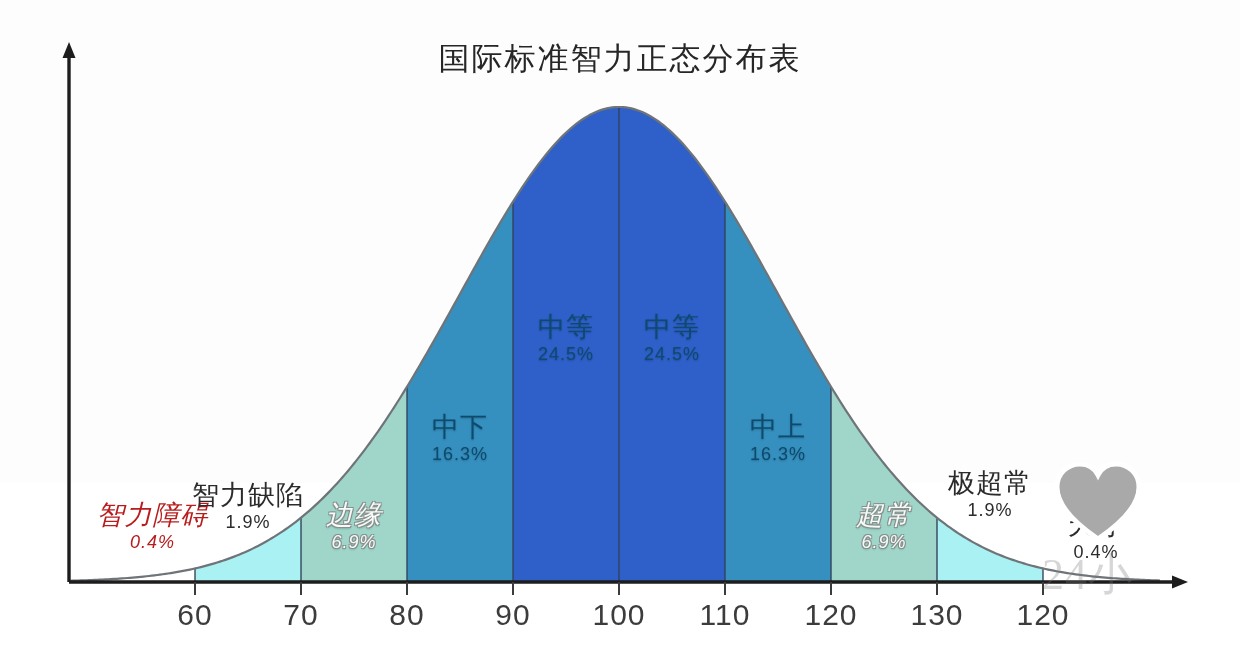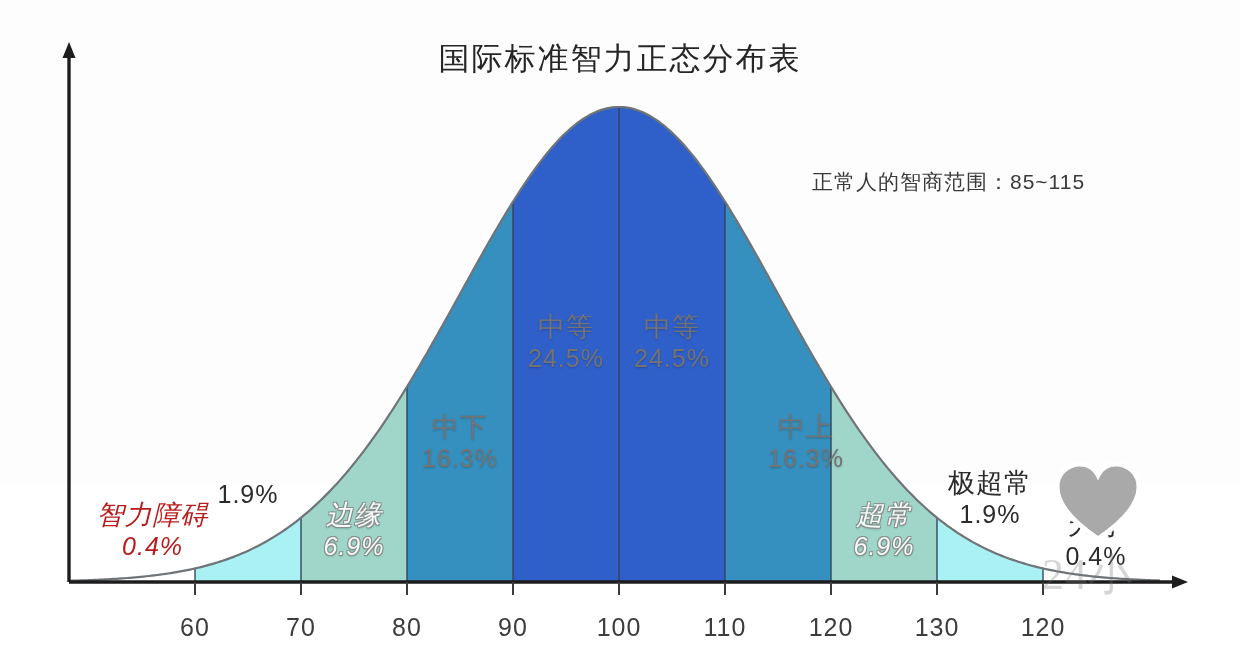--- a/index.html
+++ b/index.html
@@ -44,47 +44,46 @@
     left: 812px;
     top: 166px;
     font-size: 21px;
     line-height: 32px;
     color: #3a3a3a;
     letter-spacing: 1px;
     white-space: nowrap;
   }
   .tick-label {
     position: absolute;
-    font-size: 25px;
+    font-size: 30px;
     color: #3c3c3c;
     transform: translateX(-50%);
     white-space: nowrap;
     letter-spacing: 1px;
-    margin-top: 15px;
   }
   .seg-label {
     position: absolute;
     text-align: center;
     transform: translateX(-50%);
     white-space: nowrap;
     line-height: 1.18;
   }
   .seg-label .nm {
     display: block;
     font-size: 27px;
     letter-spacing: 1px;
   }
   .seg-label .pc {
     display: block;
-    font-size: 25px;
+    font-size: 18px;
     letter-spacing: 1px;
   }
   
   .lbl-white .nm, .lbl-white .pc {
-    color: #737373;
+    color: #0c4a6e;
     text-shadow: 0 1px 2px rgba(0,0,0,0.22);
   }
   .lbl-outline .nm, .lbl-outline .pc {
     color: #f4fbf9;
     text-shadow:
       -1px -1px 0 #8a8f8d, 1px -1px 0 #8a8f8d,
       -1px  1px 0 #8a8f8d, 1px  1px 0 #8a8f8d,
        0 2px 2px rgba(0,0,0,0.18);
     font-style: italic;
   }
@@ -166,59 +165,59 @@
         <line x1="725" x2="725" y1="582" y2="595" stroke="#3c3c3c" stroke-width="2"></line>
         <line x1="831" x2="831" y1="582" y2="595" stroke="#3c3c3c" stroke-width="2"></line>
         <line x1="937" x2="937" y1="582" y2="595" stroke="#3c3c3c" stroke-width="2"></line>
         <line x1="1043" x2="1043" y1="582" y2="595" stroke="#3c3c3c" stroke-width="2"></line>
       </g>
   </svg>
 
   <div class="chart-title">国际标准智力正态分布表</div>
 
   <div class="note-block">
-    <div>正常人的智商范围：85~115</div>
   </div>
 
   <div id="tick-labels">
       <div class="tick-label" style="left: 195px; top: 598px;">60</div>
       <div class="tick-label" style="left: 301px; top: 598px;">70</div>
       <div class="tick-label" style="left: 407px; top: 598px;">80</div>
       <div class="tick-label" style="left: 513px; top: 598px;">90</div>
       <div class="tick-label" style="left: 619px; top: 598px;">100</div>
       <div class="tick-label" style="left: 725px; top: 598px;">110</div>
       <div class="tick-label" style="left: 831px; top: 598px;">120</div>
       <div class="tick-label" style="left: 937px; top: 598px;">130</div>
       <div class="tick-label" style="left: 1043px; top: 598px;">120</div>
     </div>
   <div id="segment-labels">
       <div class="seg-label lbl-red" style="left: 152.6px; top: 500px;">
         <span class="nm">智力障碍</span>
         <span class="pc">0.4%</span>
       </div>
       <div class="seg-label lbl-dark" style="left: 248px; top: 480px;">
+        <span class="nm">智力缺陷</span>
         <span class="pc">1.9%</span>
       </div>
       <div class="seg-label lbl-outline" style="left: 354px; top: 500px;">
         <span class="nm">边缘</span>
         <span class="pc">6.9%</span>
       </div>
       <div class="seg-label lbl-white" style="left: 460px; top: 412px;">
         <span class="nm">中下</span>
         <span class="pc">16.3%</span>
       </div>
       <div class="seg-label lbl-white" style="left: 566px; top: 312px;">
         <span class="nm">中等</span>
         <span class="pc">24.5%</span>
       </div>
       <div class="seg-label lbl-white" style="left: 672px; top: 312px;">
         <span class="nm">中等</span>
         <span class="pc">24.5%</span>
       </div>
-      <div class="seg-label lbl-white" style="left: 778px; top: 412px; margin-left: 28px;">
+      <div class="seg-label lbl-white" style="left: 778px; top: 412px;">
         <span class="nm">中上</span>
         <span class="pc">16.3%</span>
       </div>
       <div class="seg-label lbl-outline" style="left: 884px; top: 500px;">
         <span class="nm">超常</span>
         <span class="pc">6.9%</span>
       </div>
       <div class="seg-label lbl-dark" style="left: 990px; top: 468px;">
         <span class="nm">极超常</span>
         <span class="pc">1.9%</span>

